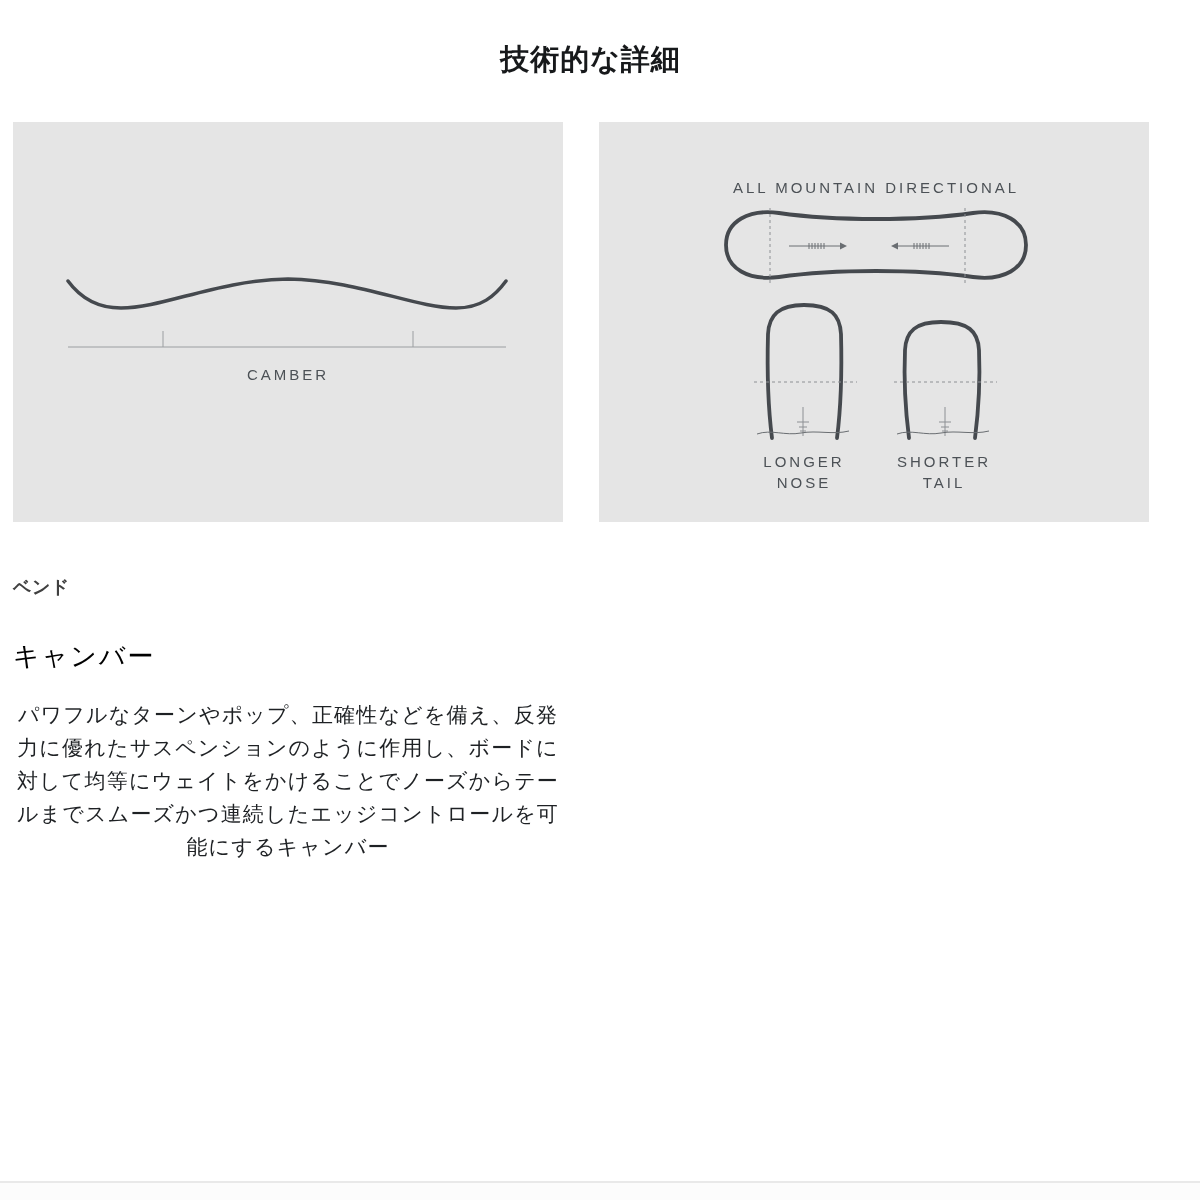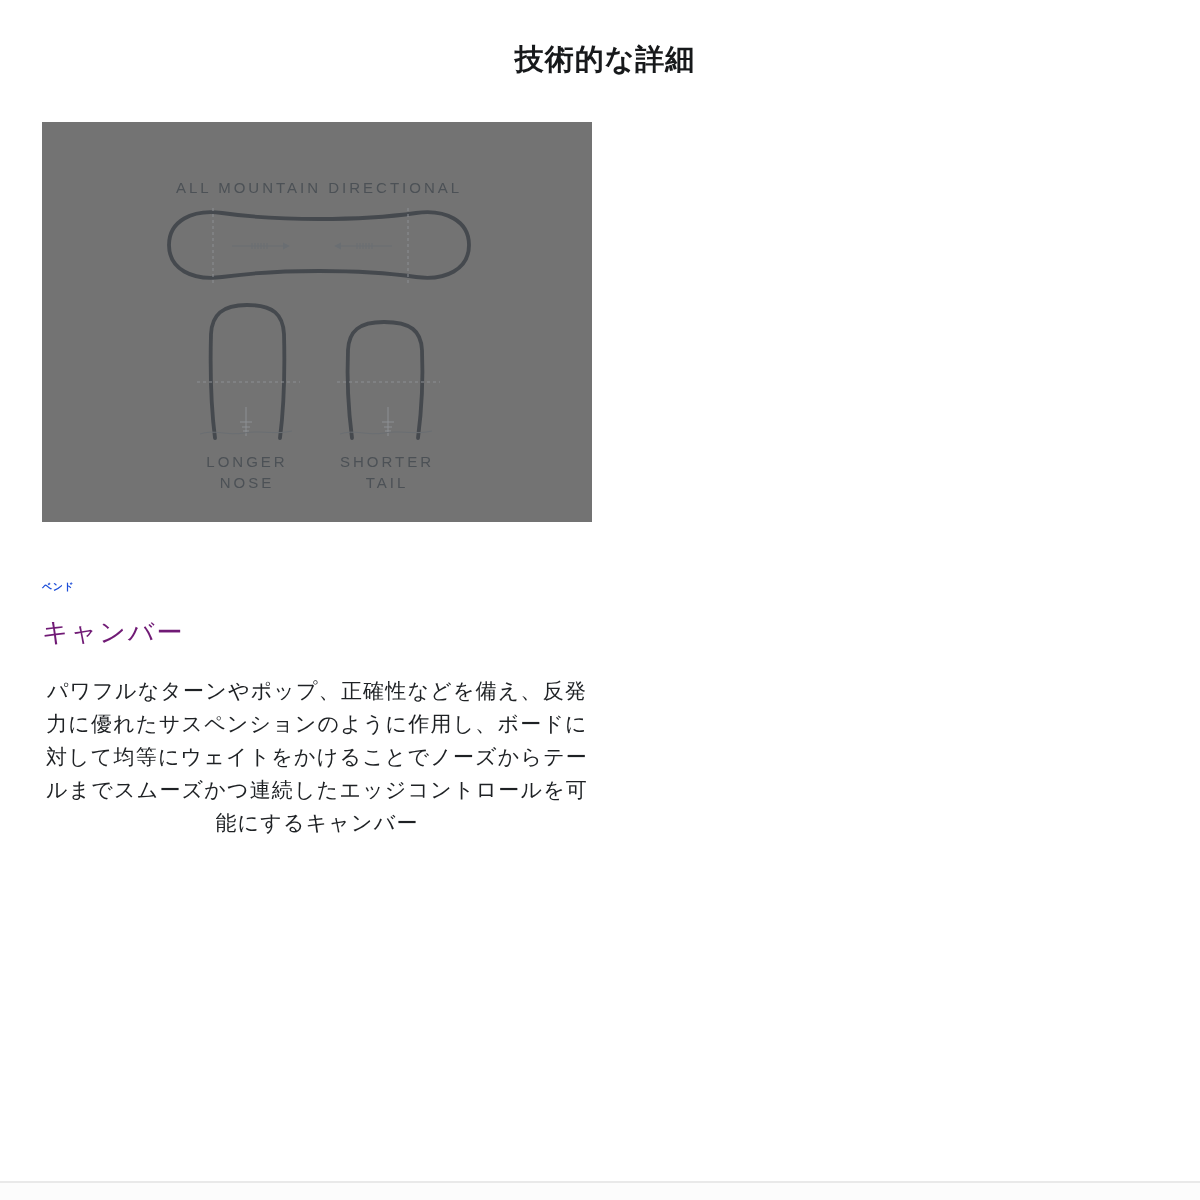--- a/index.html
+++ b/index.html
@@ -1,49 +1,49 @@
 <!DOCTYPE html>
 <html><head>
 <meta charset="utf-8">
 <style>
   * { margin: 0; padding: 0; box-sizing: border-box; }
   html, body { width: 1200px; height: 1200px; background: #ffffff; overflow: hidden; }
   body { font-family: "Liberation Sans", "DejaVu Sans", sans-serif; color: #1e2124; position: relative; }
 
-  .page { width: 1200px; height: 1200px; padding: 41px 32px 0 42px; position: relative; }
+  .page { width: 1200px; height: 1200px; padding: 41px 32px 0 13px; position: relative; }
 
   h1.section-title {
     font-size: 29px; font-weight: bold; line-height: 36px;
     text-align: center; letter-spacing: 1px; color: #17191b;
     margin-bottom: 45px;
   }
 
   .panels { display: flex; gap: 36px; }
   .panel {
     flex: 0 0 550px; width: 550px; height: 400px;
-    background: #737373;
+    background: #e5e5e5;
   }
   .panel svg { display: block; width: 550px; height: 400px; }
 
   .diagram-caption {
     font-size: 15px; letter-spacing: 3px; font-weight: 500;
     fill: #4c5156;
   }
 
   .texts { display: flex; gap: 36px; margin-top: 56px; }
   .text-col { flex: 0 0 550px; width: 550px; }
 
   .category {
-    font-size: 10px; font-weight: bold; line-height: 18px;
-    letter-spacing: 0.5px; color: #1d4ed8;
+    font-size: 18px; font-weight: bold; line-height: 18px;
+    letter-spacing: 0.5px; color: #404040;
   }
   h2.feature-heading {
     font-size: 26px; font-weight: 400; line-height: 36px;
-    letter-spacing: 2px; color: #701a75;
-    margin-top: 18px; max-width: 542px;
+    letter-spacing: 2px; color: #000000;
+    margin-top: 42px; max-width: 542px;
   }
   p.feature-body {
     font-size: 21px; font-weight: 400; line-height: 33px;
     letter-spacing: 1.2px; color: #1e2124;
     margin-top: 24px; max-width: 550px; text-align: center;
   }
 
   .bottom-divider {
     position: absolute; left: 0; right: 0; top: 1181px; height: 19px;
     border-top: 2px solid #e9e9e9; background: #fcfcfc;
@@ -51,20 +51,29 @@
 </style>
 </head>
 <body>
 
 <div class="page">
 
   <h1 class="section-title">技術的な詳細</h1>
 
   <div class="panels">
 
+    <div class="panel">
+      <svg viewBox="0 0 550 400">
+        <path d="M55,159 C66,174 83,186 108,186 C150,186 205,158 275,157 C345,158 402,186 443,186 C468,186 482,174 493,159" fill="none" stroke="#45494e" stroke-width="3.5" stroke-linecap="round"></path>
+        <line x1="55" y1="225" x2="493" y2="225" stroke="#9b9ea1" stroke-width="1"></line>
+        <line x1="150" y1="209" x2="150" y2="225" stroke="#9b9ea1" stroke-width="1"></line>
+        <line x1="400" y1="209" x2="400" y2="225" stroke="#9b9ea1" stroke-width="1"></line>
+        <text class="diagram-caption" x="275" y="258" text-anchor="middle">CAMBER</text>
+      </svg>
+    </div>
 
     <div class="panel">
       <svg viewBox="0 0 550 400">
         <text class="diagram-caption" x="277" y="71" text-anchor="middle">ALL MOUNTAIN DIRECTIONAL</text>
 
         <path d="M180,91 C215,96 245,97 277,97 C309,97 339,96 374,91 C404,87 427,99 427,123 C427,147 404,159 374,155 C339,150 309,149 277,149 C245,149 215,150 180,155 C150,159 127,147 127,123 C127,99 150,87 180,91 Z" fill="none" stroke="#45494e" stroke-width="3.8" stroke-linejoin="round"></path>
         <line x1="171" y1="86" x2="171" y2="162" stroke="#8d9094" stroke-width="1" stroke-dasharray="3,3"></line>
         <line x1="366" y1="86" x2="366" y2="162" stroke="#8d9094" stroke-width="1" stroke-dasharray="3,3"></line>
 
         <g stroke="#6a6e72" stroke-width="1">

